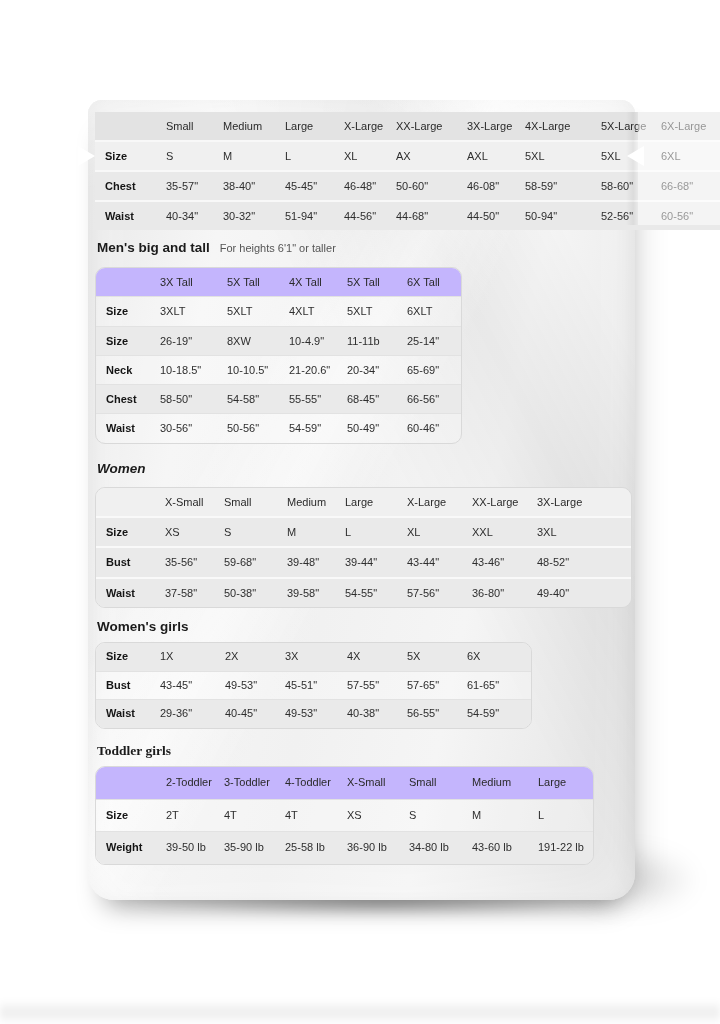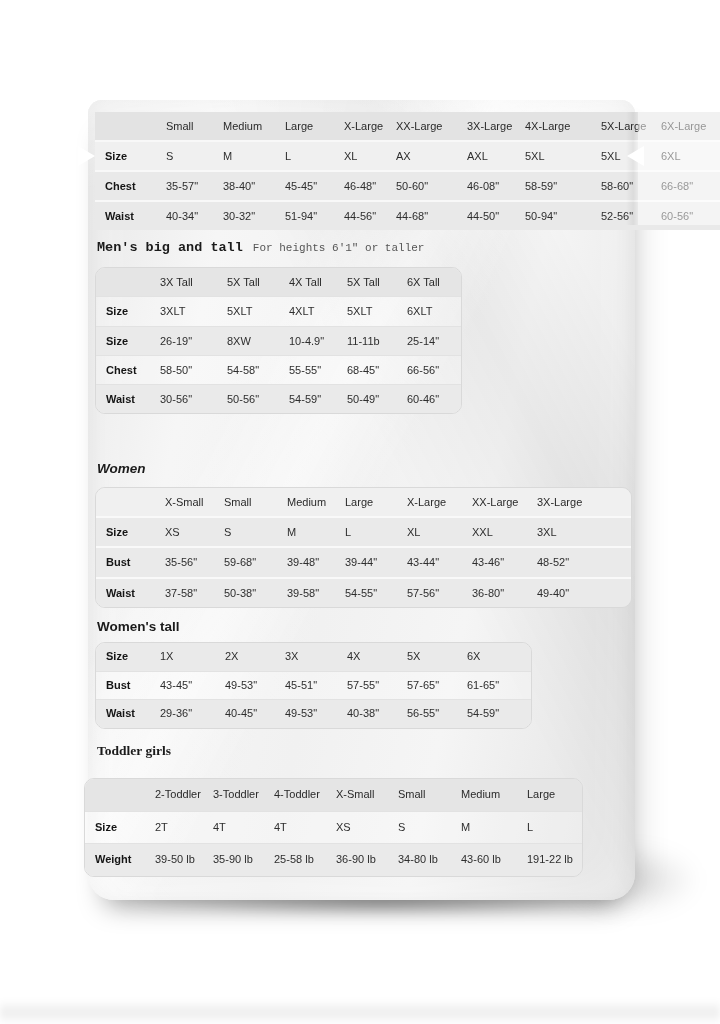--- a/index.html
+++ b/index.html
@@ -64,42 +64,42 @@
   }
   
   .ptable{position:absolute;z-index:3;font-size:11px;}
   .ptable .trow{display:grid;grid-template-columns:var(--cols);height:var(--rh);line-height:var(--rh);}
   .ptable .tcell{white-space:nowrap;overflow:hidden;padding-left:1px;color:#2e2e2e;}
   .ptable .tlabel{font-weight:700;padding-left:10px;color:#151515;}
   .ptable .thead .tcell{color:#2a2a2a;font-weight:400;}
   .bordered{border:1px solid #d9d9d9;border-radius:10px;overflow:hidden;background:rgba(255,255,255,0.22);}
   .bordered .trow + .trow{border-top:1px solid #e2e2e2;}
   .striped .trow:nth-child(odd):not(.thead){background:#eaeaea;}
-  .striped .trow.thead{background:#e5e5e5;}
+  .striped .trow.thead{background:#c4b5fd;}
   
   .tbl-men{--cols:70px 57px 62px 59px 52px 71px 58px 76px 60px auto;--rh:28px;left:95px;top:112px;width:625px;}
   .tbl-men .trow{background:#e9e9e9;}
   .tbl-men .trow.thead{background:#e3e3e3;}
   .tbl-men .trow:nth-child(2){background:#f0f0f0;}
   .tbl-men .trow + .trow{border-top:2px solid #f8f8f8;}
   
   .tbl-bt{--cols:63px 67px 62px 58px 60px auto;--rh:28.3px;left:95px;top:267px;width:365px;}
   
   .tbl-w{--cols:68px 59px 63px 58px 62px 65px 65px auto;--rh:28.2px;left:95px;top:487px;width:535px;}
   .tbl-w .trow:not(.thead){background:#eaeaea;}
   .tbl-w .trow.thead{background:#f0f0f0;}
   .tbl-w .trow + .trow{border-top:2px solid #f9f9f9;}
   
   .tbl-wp{--cols:63px 65px 60px 62px 60px 60px auto;--rh:27.6px;left:95px;top:642px;width:435px;}
   
-  .tbl-td{--cols:69px 58px 61px 62px 62px 63px 66px auto;--rh:31.5px;left:84px;top:766px;width:497px;margin-top:12px;}
+  .tbl-td{--cols:69px 58px 61px 62px 62px 63px 66px auto;--rh:31.5px;left:95px;top:766px;width:497px;}
   
   .sec-head{position:absolute;z-index:3;left:97px;font-size:13.5px;font-weight:700;color:#1b1b1b;white-space:nowrap;}
   .sec-head .sub{margin-left:10px;font-size:11px;font-weight:400;color:#555555;}
-  .h-bt{top:240px;font-family:Liberation Mono, monospace;}
+  .h-bt{top:240px;}
   .h-w{top:461px;font-style:italic;}
   .h-wp{top:619px;}
   .h-td{top:743px;font-family:Liberation Serif, serif;}
 </style>
 </head>
 <body>
 
 <div class="bag-shadow"></div>
 <div class="bag-shadow-right"></div>
 <div class="bag"></div>
@@ -181,20 +181,28 @@
       <div class="tcell">5XLT</div>
       <div class="tcell">6XLT</div>
     </div>
     <div class="trow">
       <div class="tcell tlabel">Size</div>
       <div class="tcell">26-19"</div>
       <div class="tcell">8XW</div>
       <div class="tcell">10-4.9"</div>
       <div class="tcell">11-11b</div>
       <div class="tcell">25-14"</div>
+    </div>
+    <div class="trow">
+      <div class="tcell tlabel">Neck</div>
+      <div class="tcell">10-18.5"</div>
+      <div class="tcell">10-10.5"</div>
+      <div class="tcell">21-20.6"</div>
+      <div class="tcell">20-34"</div>
+      <div class="tcell">65-69"</div>
     </div>
     <div class="trow">
       <div class="tcell tlabel">Chest</div>
       <div class="tcell">58-50"</div>
       <div class="tcell">54-58"</div>
       <div class="tcell">55-55"</div>
       <div class="tcell">68-45"</div>
       <div class="tcell">66-56"</div>
     </div>
     <div class="trow">
@@ -247,21 +255,21 @@
       <div class="tcell">50-38"</div>
       <div class="tcell">39-58"</div>
       <div class="tcell">54-55"</div>
       <div class="tcell">57-56"</div>
       <div class="tcell">36-80"</div>
       <div class="tcell">49-40"</div>
     </div>
   </div>
 
 <div class="sec-head h-wp">
-  <span>Women's tall</span>
+  <span>Women's girls</span>
 </div>
 <div class="ptable tbl-wp bordered striped">
     <div class="trow">
       <div class="tcell tlabel">Size</div>
       <div class="tcell">1X</div>
       <div class="tcell">2X</div>
       <div class="tcell">3X</div>
       <div class="tcell">4X</div>
       <div class="tcell">5X</div>
       <div class="tcell">6X</div>

